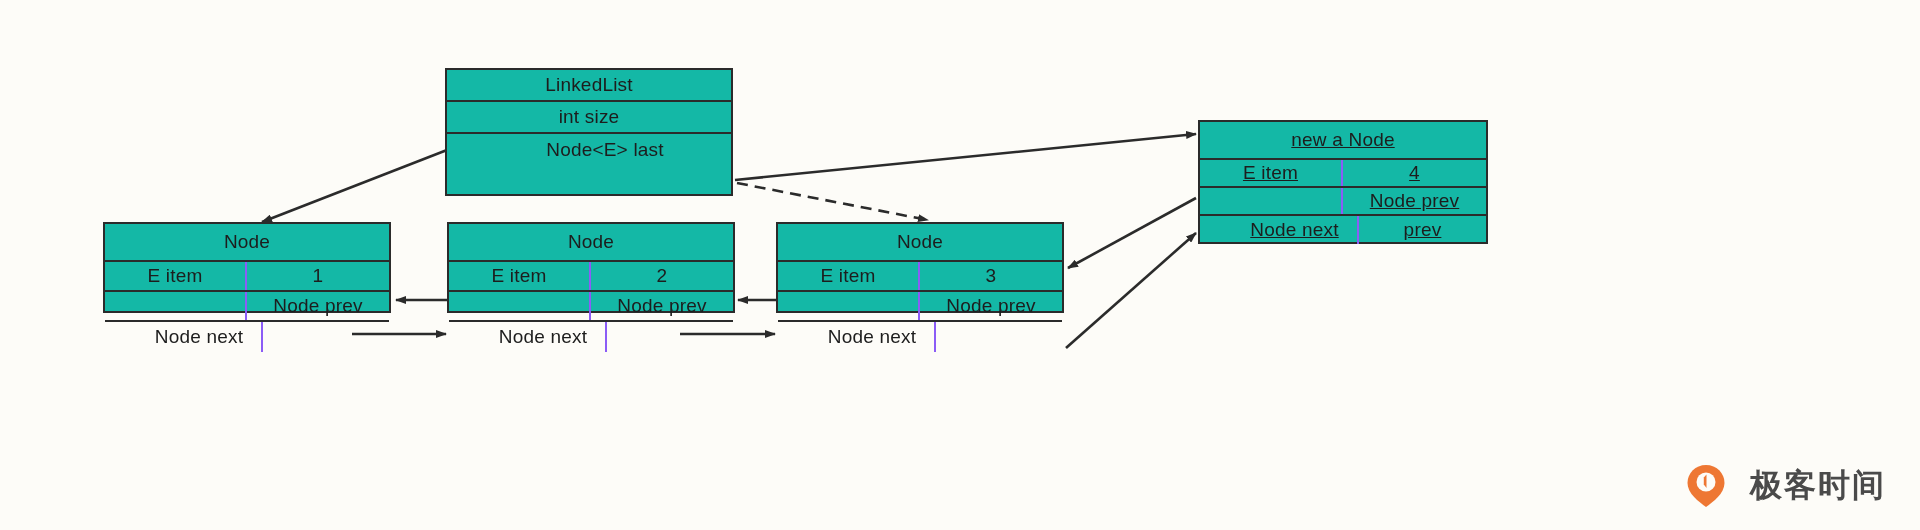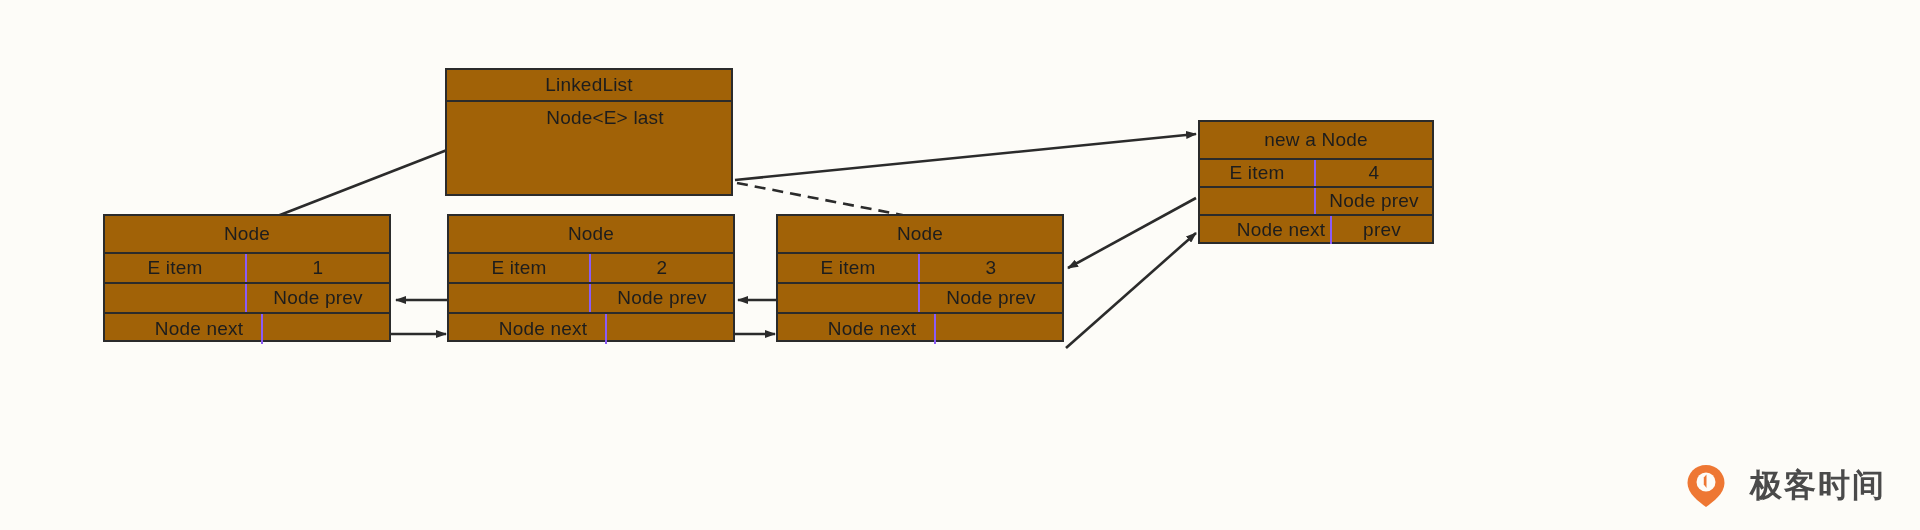--- a/index.html
+++ b/index.html
@@ -17,21 +17,21 @@
   }
   #diagram-svg {
     position: absolute;
     left: 0; top: 0;
     width: 1920px;
     height: 530px;
   }
   .box {
     position: absolute;
     border: 2px solid #2b2b2b;
-    background: #a16207;
+    background: #14b8a6;
     box-sizing: border-box;
     z-index: 3;
   }
   .row {
     display: flex;
     border-bottom: 2px solid #2b2b2b;
     box-sizing: border-box;
   }
   .row:last-child { border-bottom: none; padding-left: 32px; }
   .cell {
@@ -52,33 +52,34 @@
   
   #linkedlist-box {
     left: 445px;
     top: 68px;
     width: 288px;
     height: 128px;
   }
   #linkedlist-box .row { height: 32px; }
 
   
-  .node-box { width: 288px; height: 128px; top: 214px; }
+  .node-box { width: 288px; height: 91px; top: 222px; }
   .node-box .row.header { height: 38px; }
   .node-box .row.data   { height: 30px; }
   #node-1 { left: 103px; }
   #node-2 { left: 447px; }
   #node-3 { left: 776px; }
 
   
   #new-node-box {
     left: 1198px;
     top: 120px;
-    width: 236px;
+    width: 290px;
     height: 124px;
+    text-decoration: underline;
   }
   #new-node-box .row.header { height: 38px; }
   #new-node-box .row.data   { height: 28px; }
 
   
   #watermark {
     position: absolute;
     right: 34px;
     bottom: 22px;
     display: flex;
@@ -126,20 +127,23 @@
   <line x1="1196" y1="198" x2="1068" y2="268" stroke="#2b2b2b" stroke-width="2.6" marker-end="url(#arrowhead)"></line>
 
   <line x1="1066" y1="348" x2="1196" y2="233" stroke="#2b2b2b" stroke-width="2.6" marker-end="url(#arrowhead)"></line>
 </svg>
 
 <div class="box" id="linkedlist-box">
   <div class="row">
     <div class="cell full">LinkedList</div>
   </div>
   <div class="row">
+    <div class="cell full">int size</div>
+  </div>
+  <div class="row">
     <div class="cell full">Node&lt;E&gt; last</div>
   </div>
 </div>
 
 <div class="box node-box" id="node-1">
   <div class="row header">
     <div class="cell full">Node</div>
   </div>
   <div class="row data">
     <div class="cell half left">E item</div>

